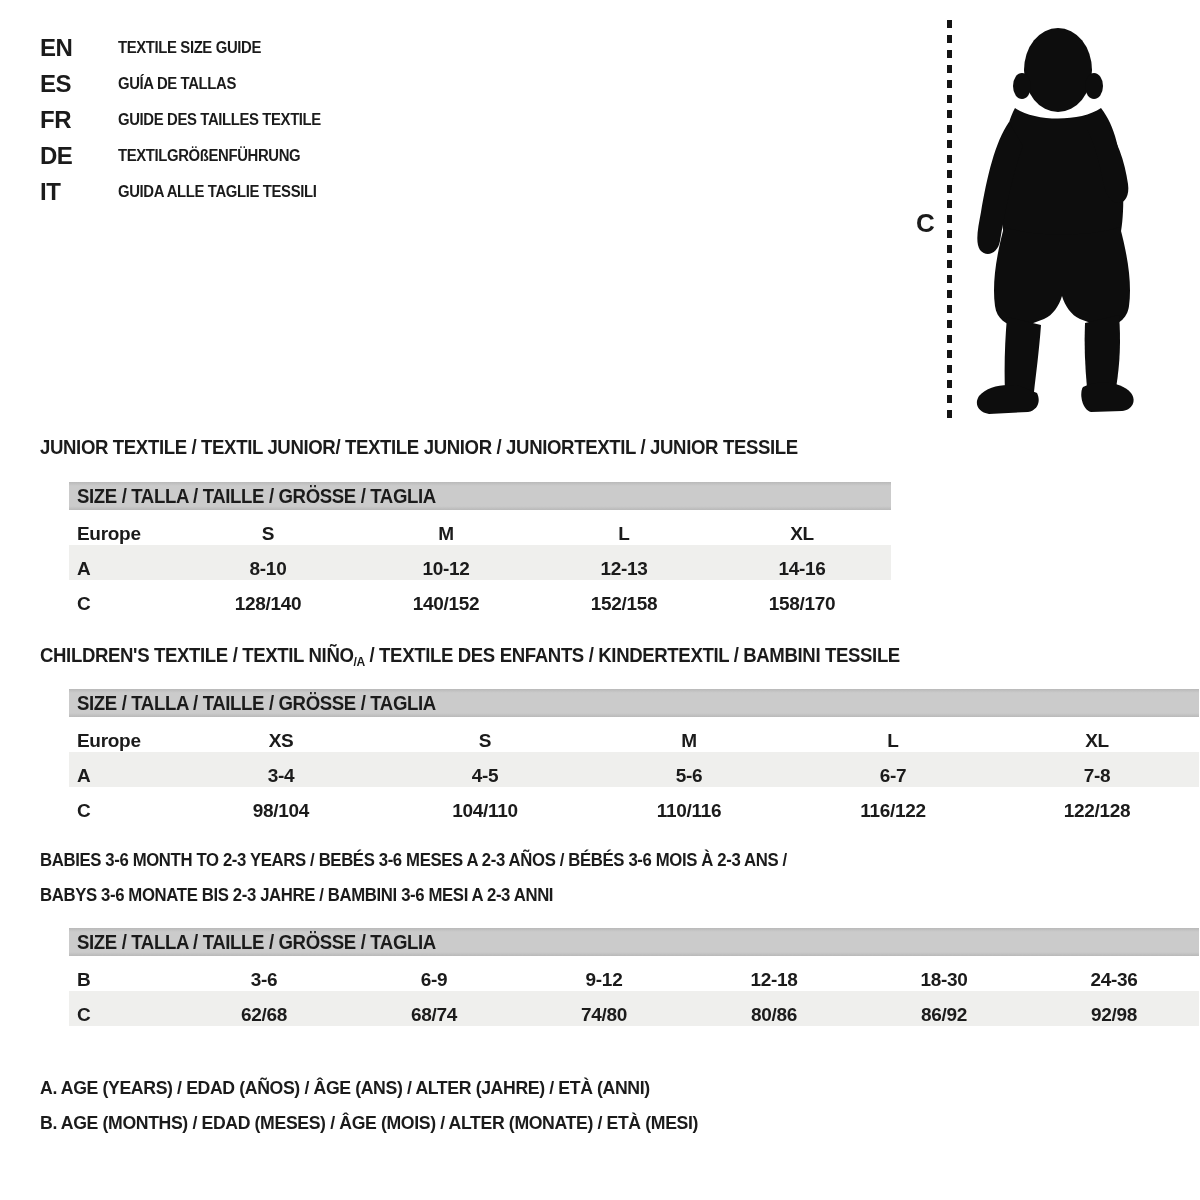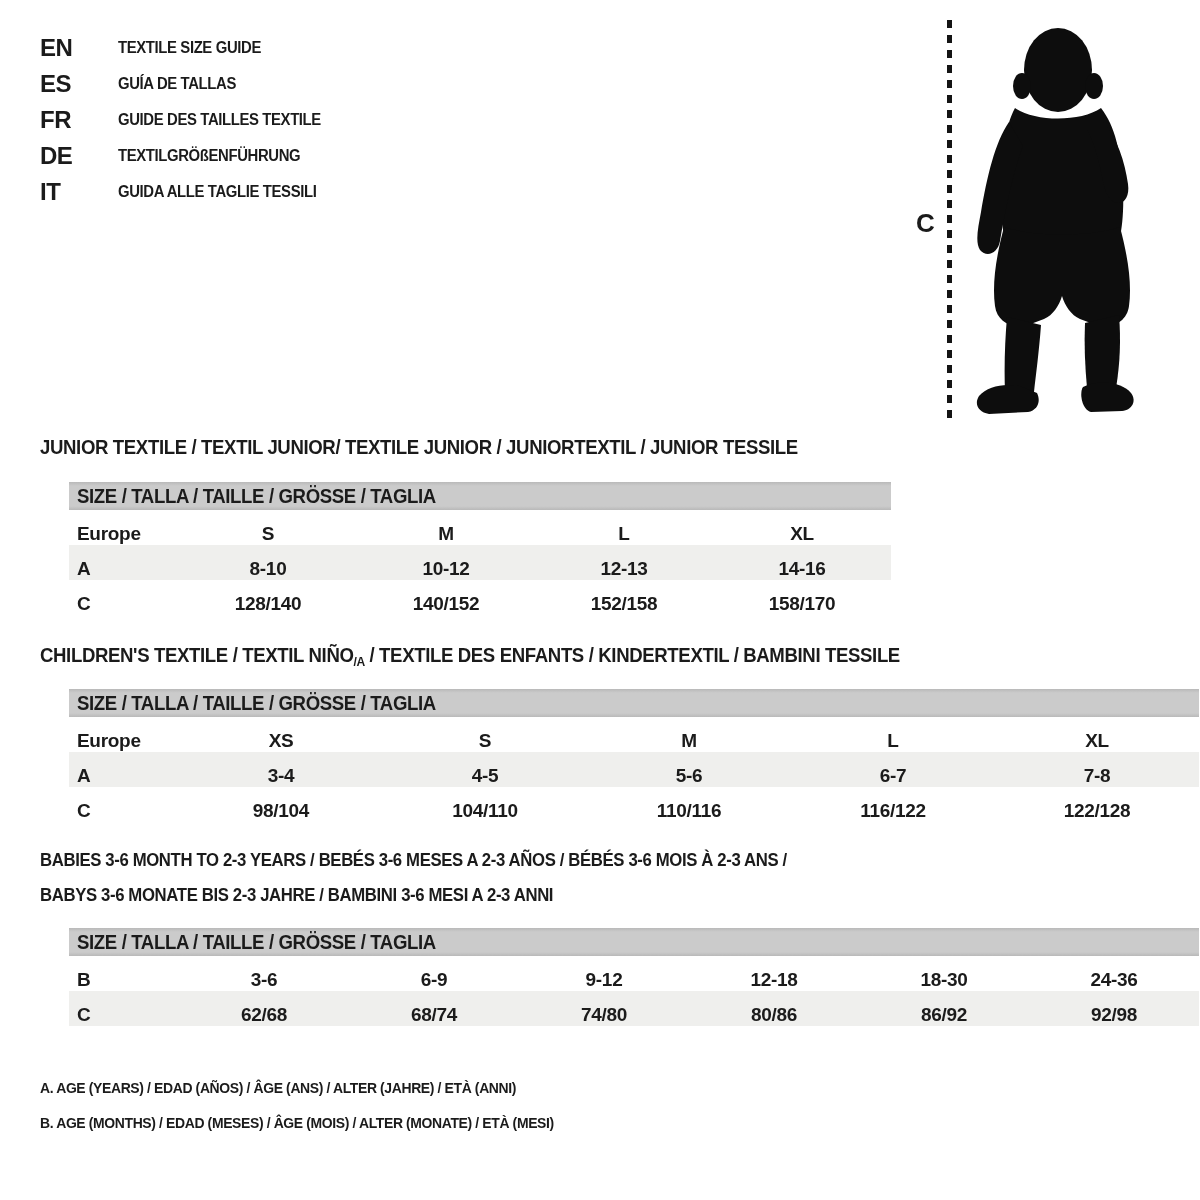--- a/index.html
+++ b/index.html
@@ -45,21 +45,21 @@
   .trow { display: flex; height: 35px; align-items: flex-end; font-size: 19px; }
   .trow.shaded { background: #efefed; }
   .row-label { width: 110px; padding-left: 8px; letter-spacing: -0.3px; }
   .cells { flex: 1; display: flex; }
   .cell { flex: 1; text-align: center; letter-spacing: -0.3px; }
 
   
   .babies-heading { position: absolute; left: 40px; top: 843px; font-size: 18px; line-height: 35px; }
 
   
-  .legend { position: absolute; left: 40px; top: 1070px; font-size: 15px; line-height: 35px; }
+  .legend { position: absolute; left: 40px; top: 1070px; font-size: 19px; line-height: 35px; }
 </style>
 </head>
 <body>
 
 <div class="page">
 
   <div class="lang-list">
     <div class="lang-row">
       <span class="lang-code">EN</span>
       <span class="lang-label"><span class="condense">TEXTILE SIZE GUIDE</span></span>

